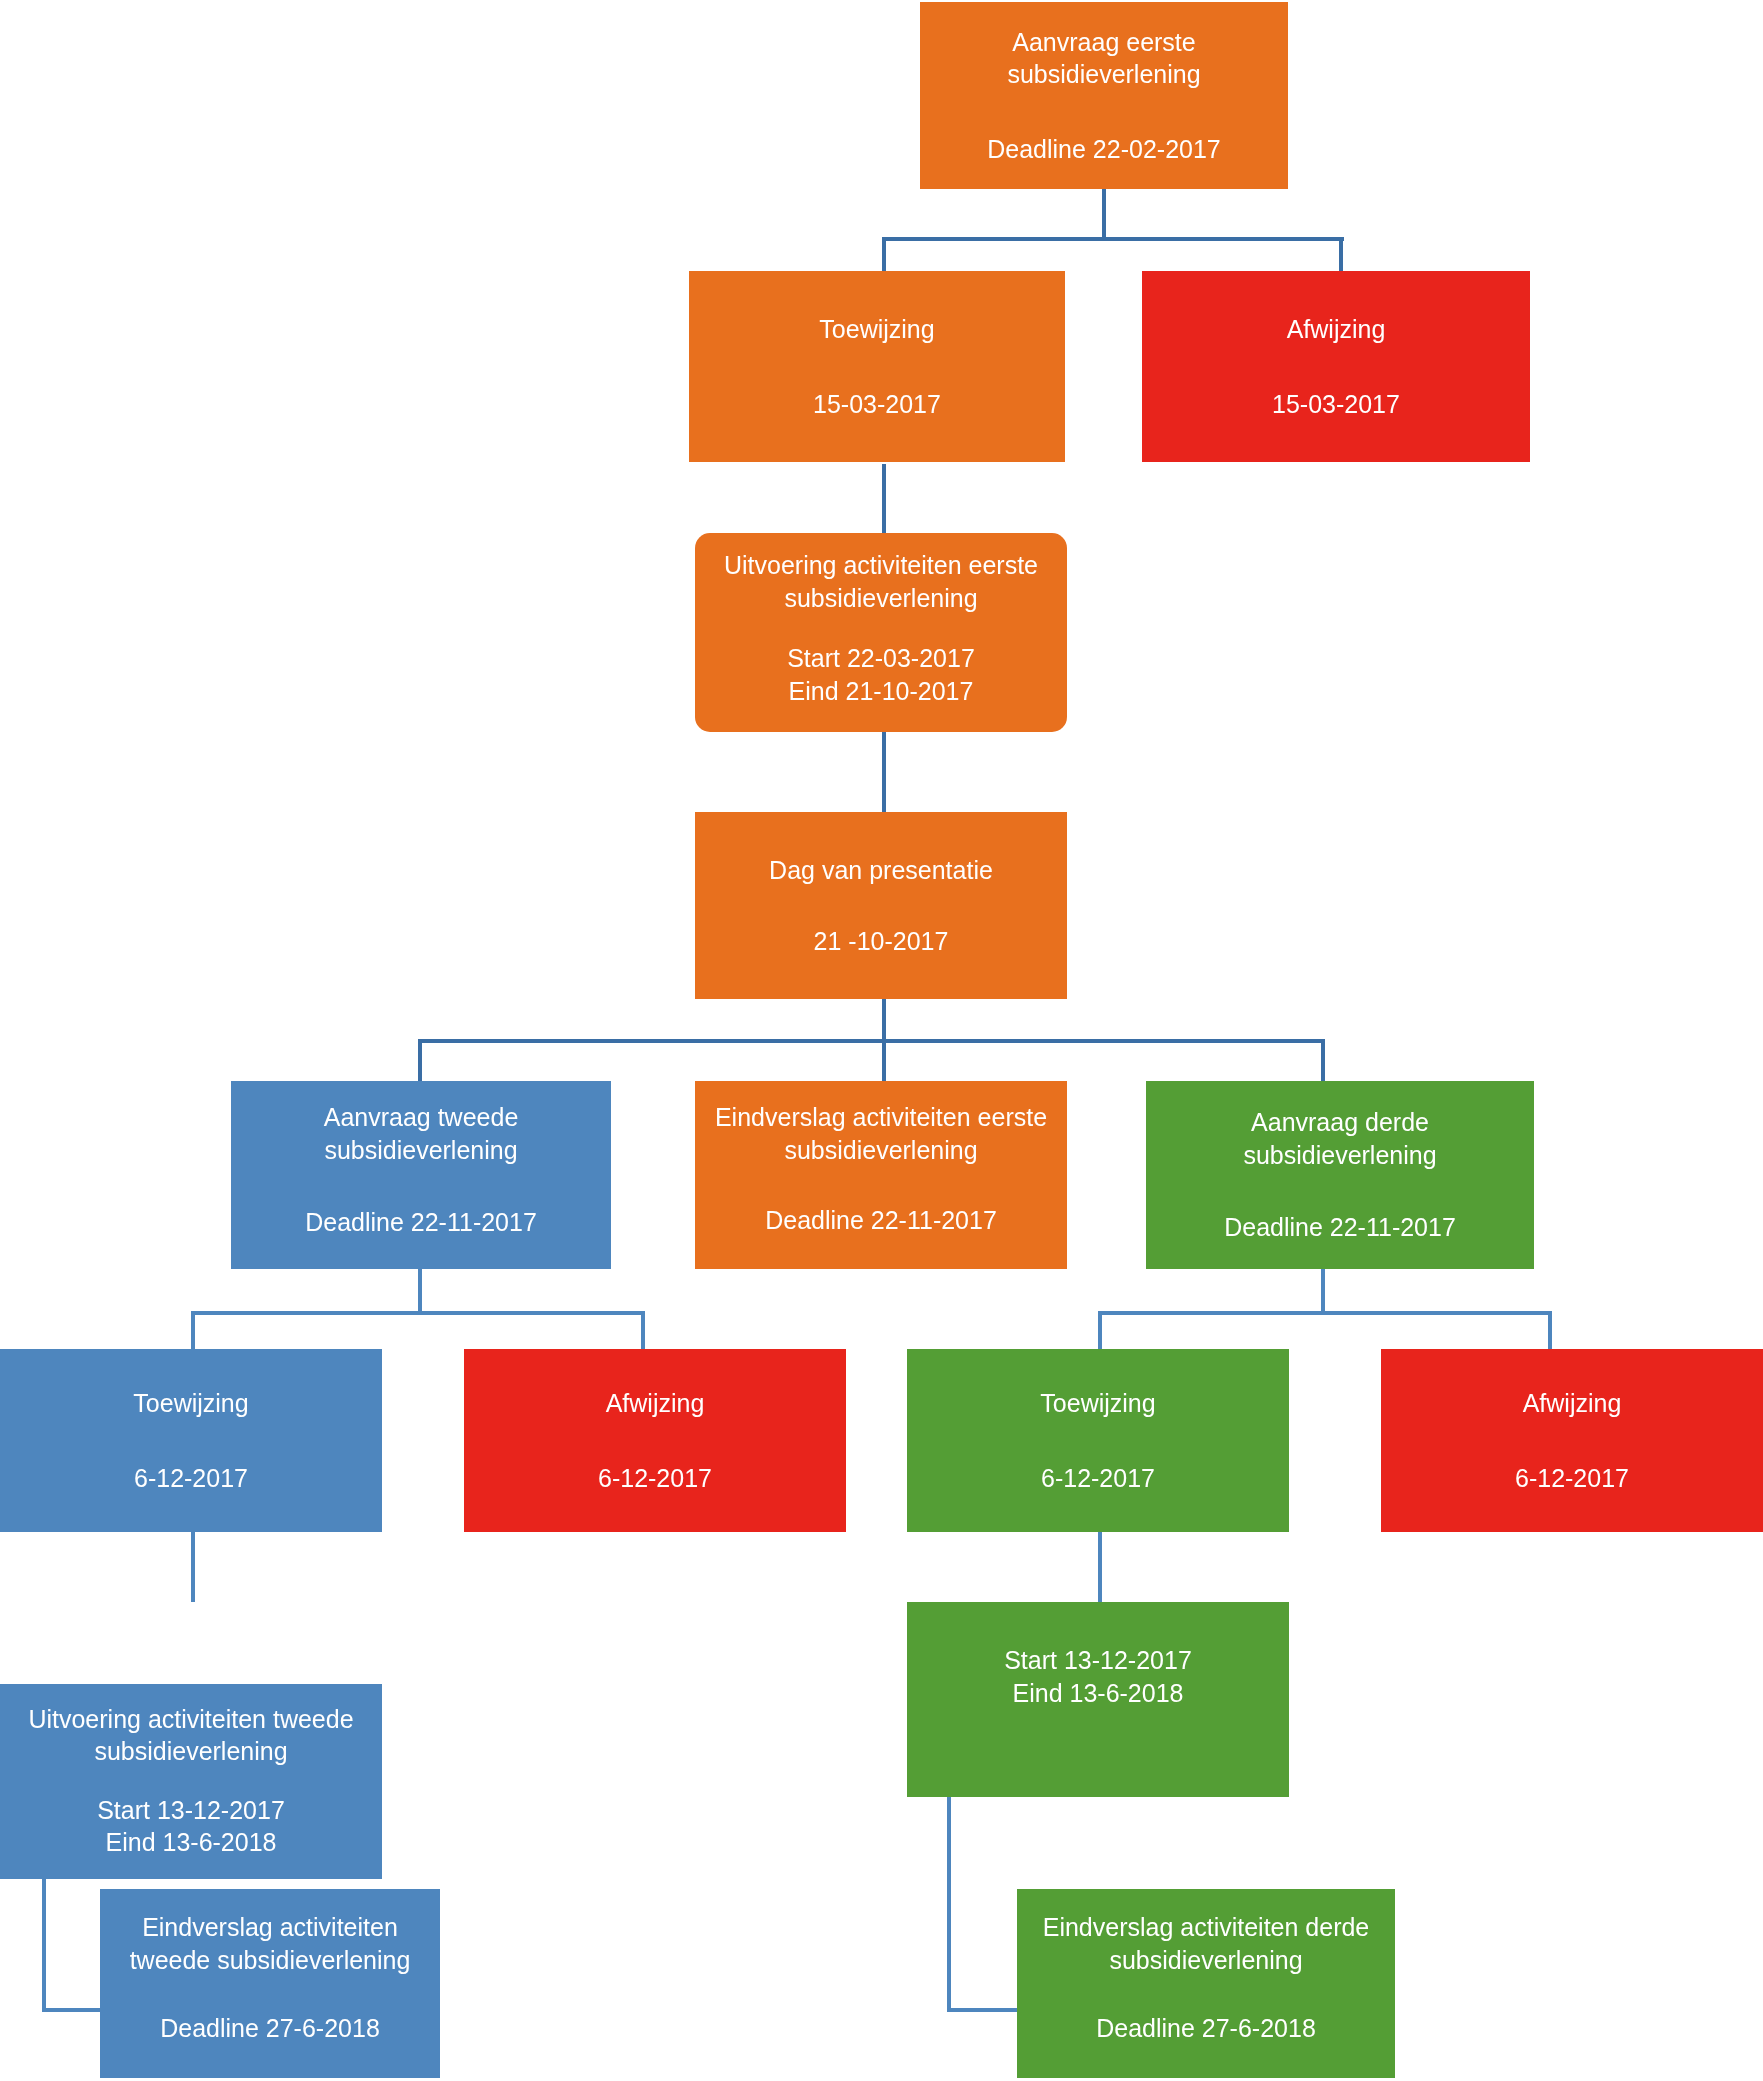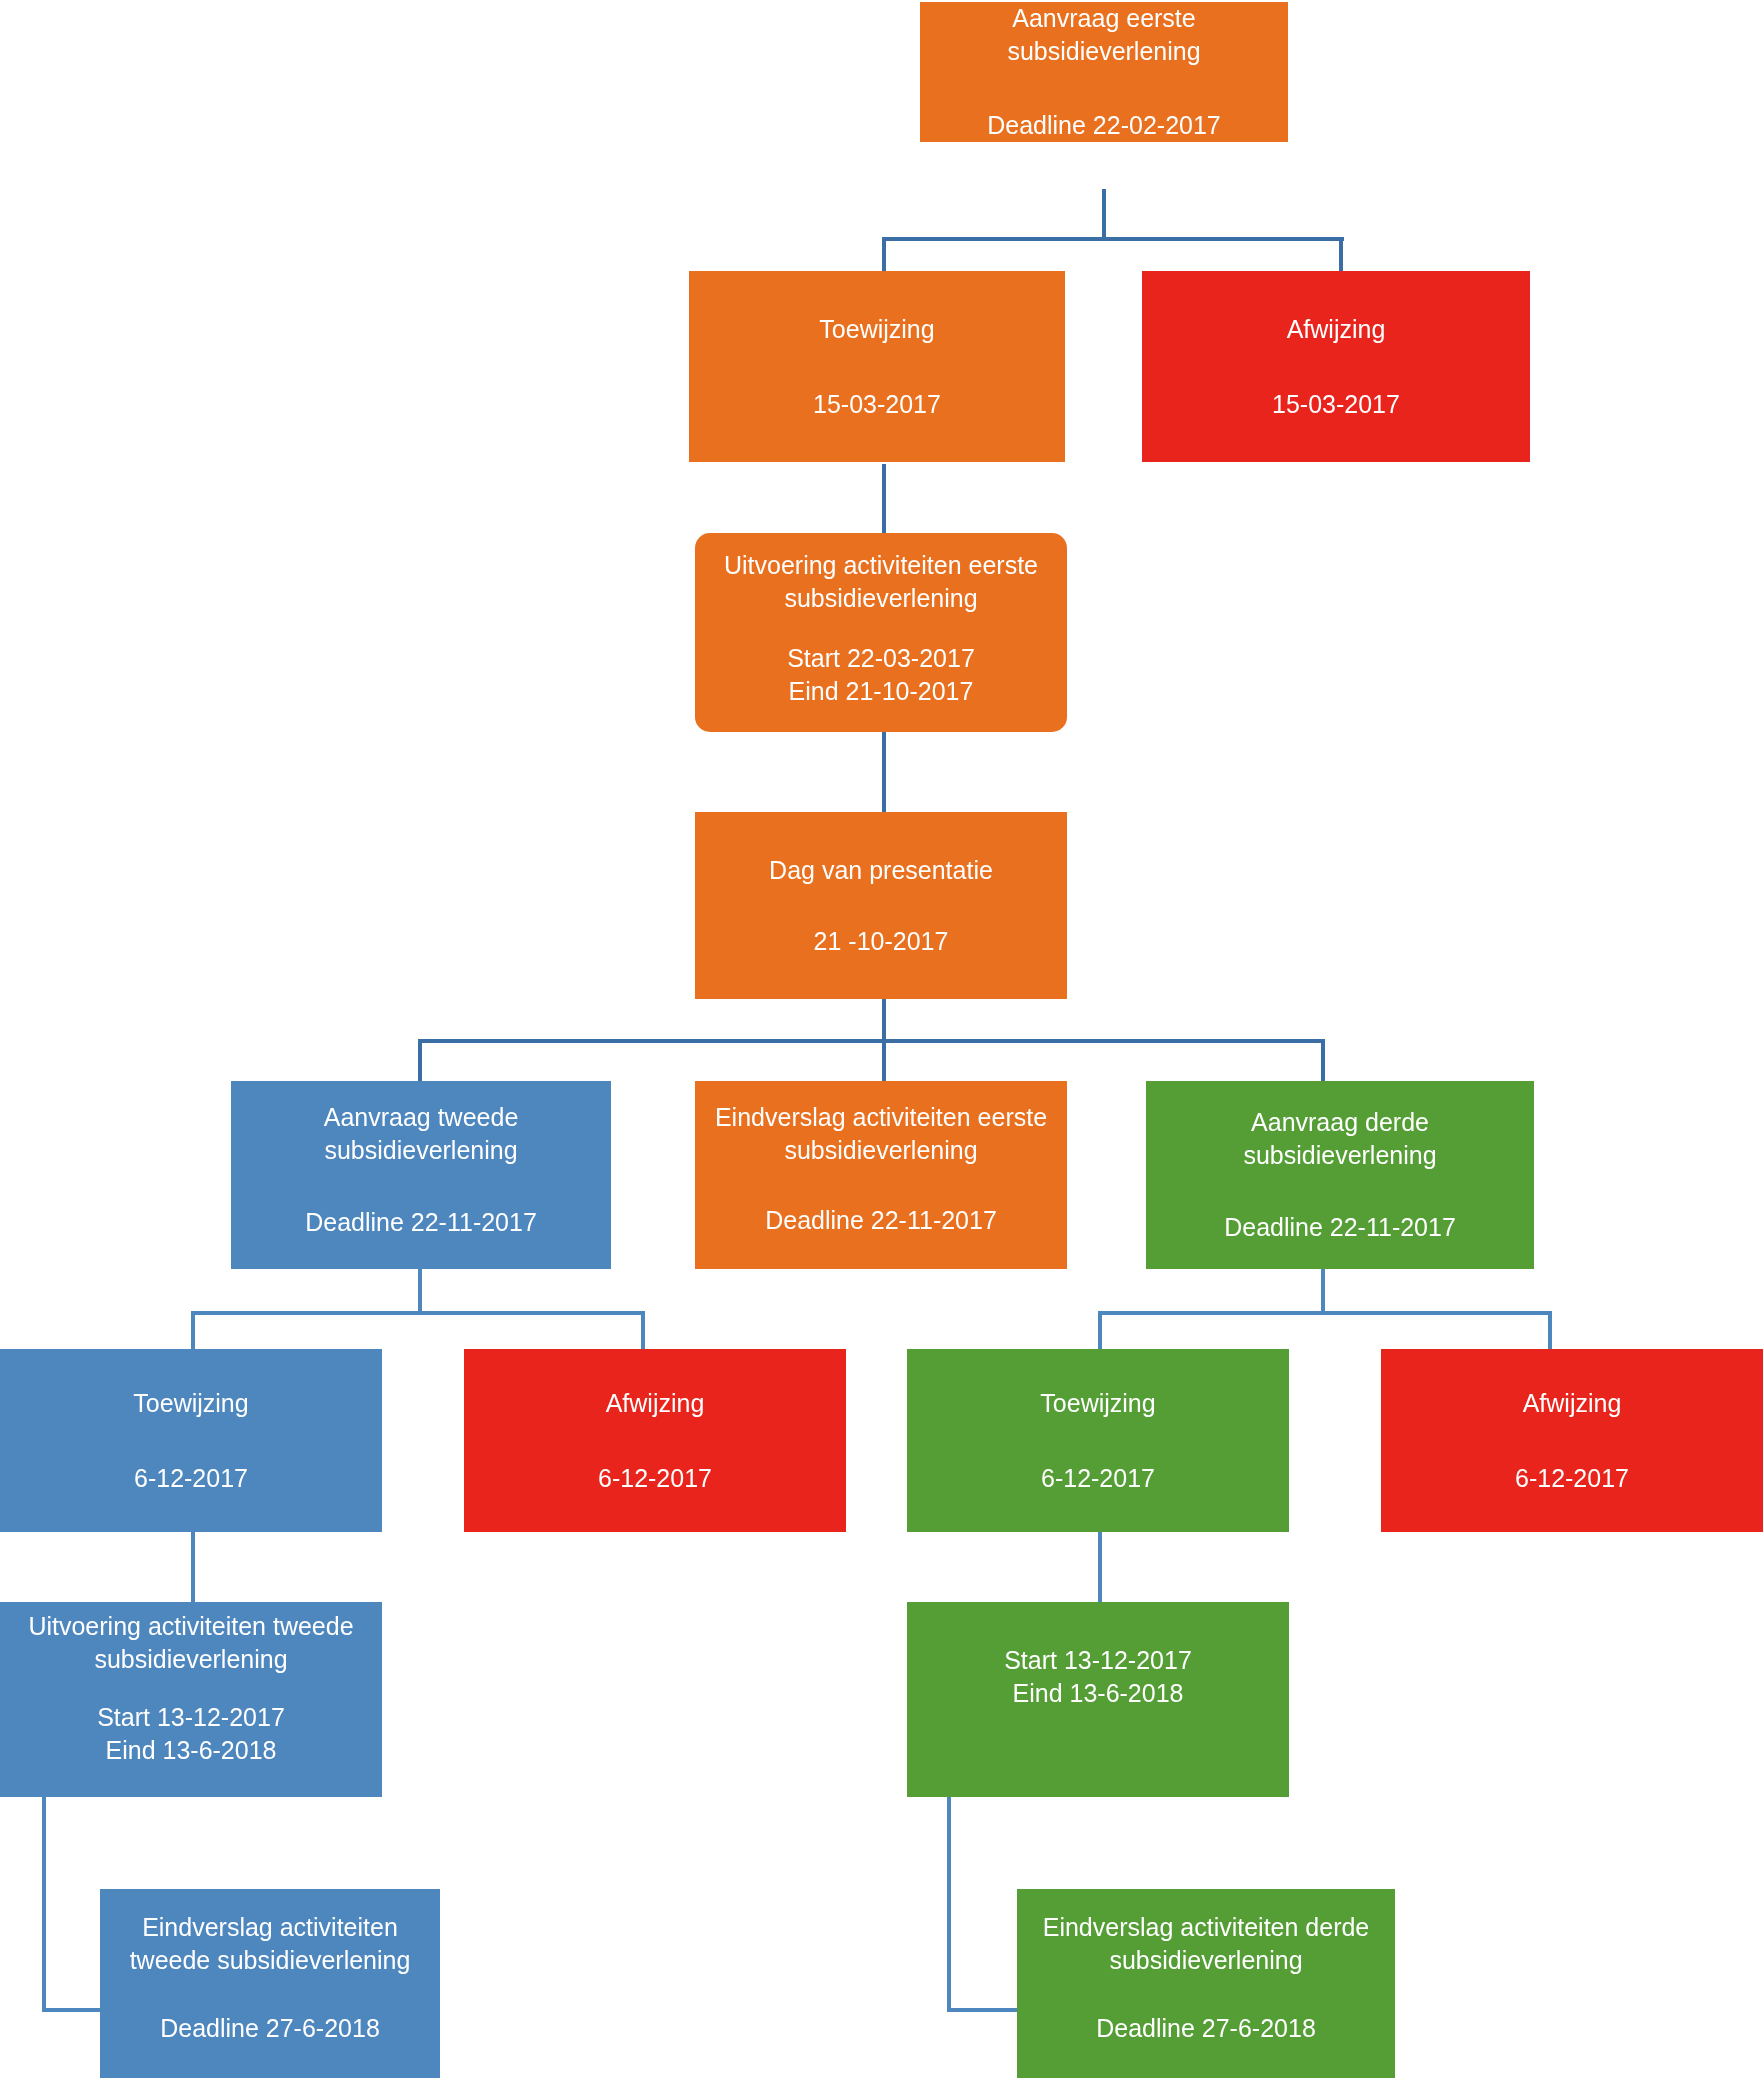--- a/index.html
+++ b/index.html
@@ -91,21 +91,21 @@
   <div class="vline soft" style="left: 191px; top: 1532px; height: 70px; background: rgb(78, 134, 190);"></div>
 
   <div class="vline soft" style="left: 1098px; top: 1532px; height: 70px; background: rgb(78, 134, 190);"></div>
 
   <div class="vline soft" style="left: 42px; top: 1797px; height: 215px; background: rgb(78, 134, 190);"></div>
   <div class="hline soft" style="left: 42px; top: 2008px; width: 269px; background: rgb(78, 134, 190);"></div>
 
   <div class="vline soft" style="left: 947px; top: 1797px; height: 215px; background: rgb(78, 134, 190);"></div>
   <div class="hline soft" style="left: 947px; top: 2008px; width: 269px; background: rgb(78, 134, 190);"></div>
 
-  <div class="node two-part c-orange" style="left:920px; top:2px; width:368px; height:140px;">
+  <div class="node two-part c-orange" style="left:920px; top:2px; width:368px; height:187px;">
     <div class="title">Aanvraag eerste subsidieverlening</div>
     <div class="meta" style="margin-top:42px;">Deadline 22-02-2017</div>
   </div>
 
   <div class="node two-part c-orange" style="left:689px; top:271px; width:376px; height:191px;">
     <div class="title">Toewijzing</div>
     <div class="meta" style="margin-top:42px;">15-03-2017</div>
   </div>
 
   <div class="node two-part c-red" style="left:1142px; top:271px; width:388px; height:191px;">
@@ -152,21 +152,21 @@
   <div class="node two-part c-green" style="left:907px; top:1349px; width:382px; height:183px;">
     <div class="title">Toewijzing</div>
     <div class="meta" style="margin-top:42px;">6-12-2017</div>
   </div>
 
   <div class="node two-part c-red" style="left:1381px; top:1349px; width:382px; height:183px;">
     <div class="title">Afwijzing</div>
     <div class="meta" style="margin-top:42px;">6-12-2017</div>
   </div>
 
-  <div class="node two-part c-blue" style="left:0px; top:1602px; width:382px; height:195px; justify-content:flex-start; padding-top:8px;">
+  <div class="node two-part c-blue" style="left:0px; top:1684px; width:382px; height:195px; justify-content:center; padding-top:8px;">
     <div class="title">Uitvoering activiteiten tweede subsidieverlening</div>
     <div class="meta" style="margin-top:26px;">Start 13-12-2017
 Eind 13-6-2018</div>
   </div>
 
   <div class="node two-part c-green" style="left:907px; top:1602px; width:382px; height:195px; justify-content:flex-start; padding-top:16px;">
     <div class="meta" style="margin-top:26px;">Start 13-12-2017
 Eind 13-6-2018</div>
   </div>
 

